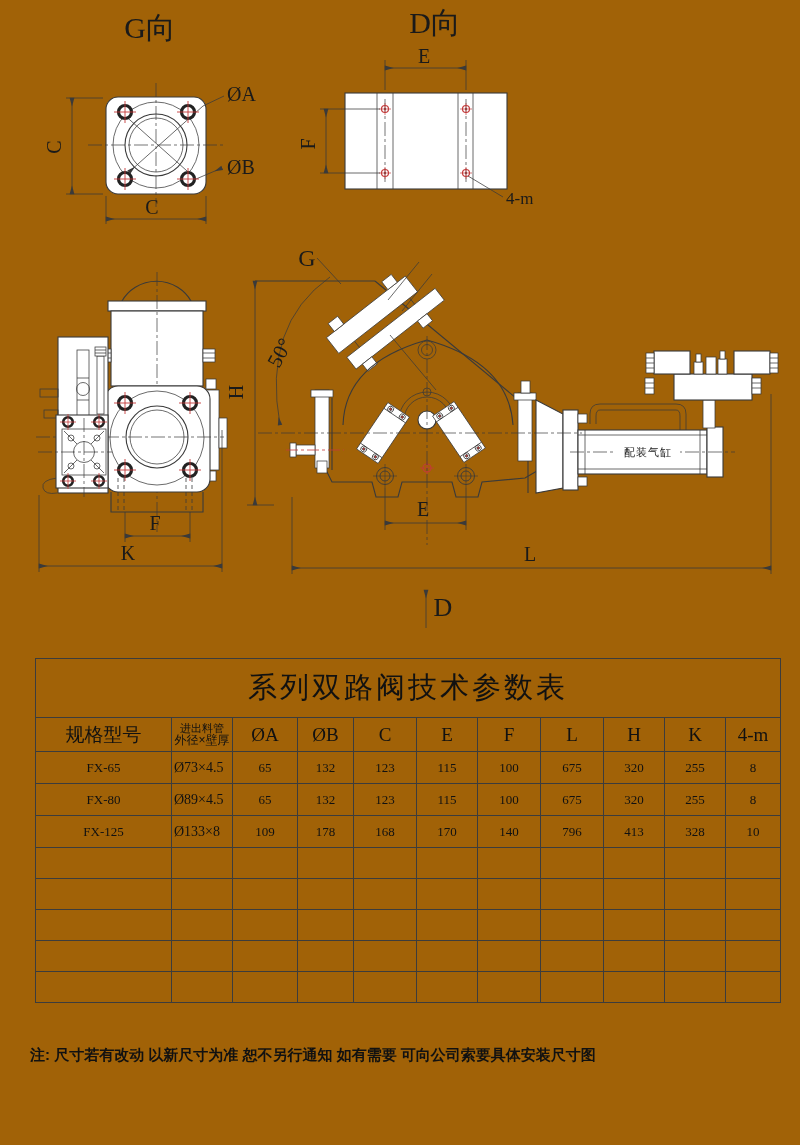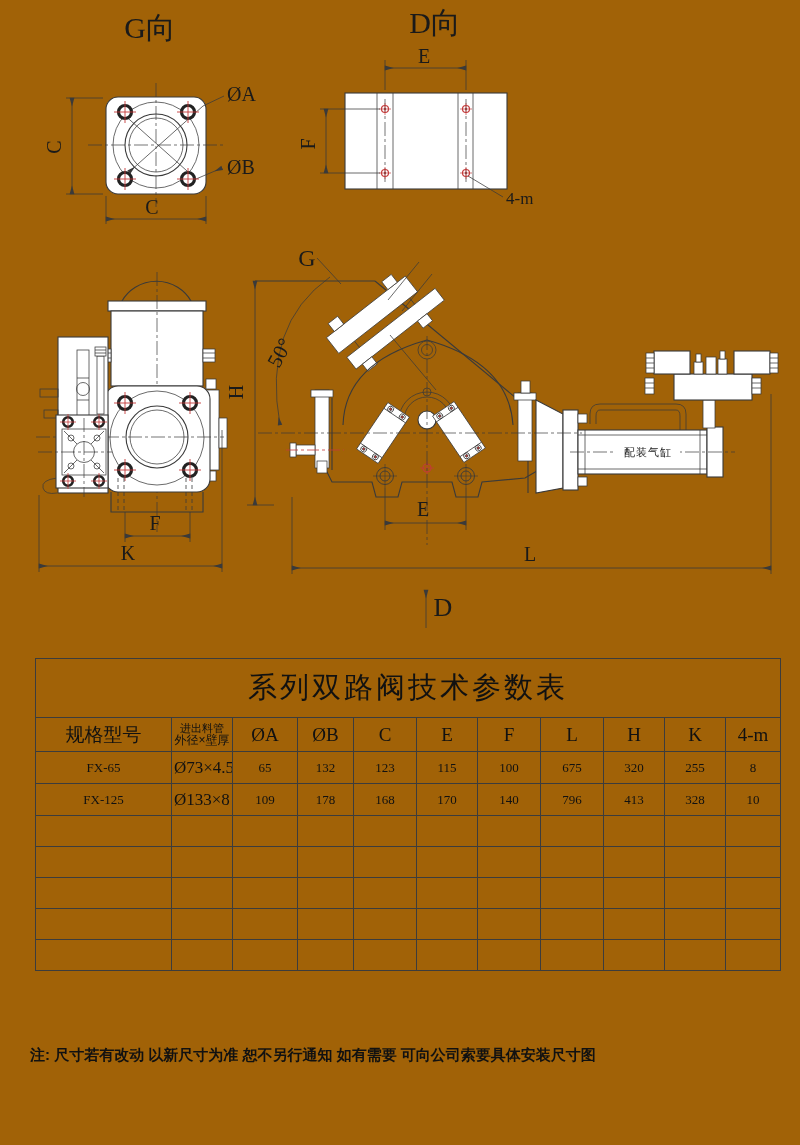--- a/index.html
+++ b/index.html
@@ -19,21 +19,21 @@
   #paramtable{position:absolute;left:28px;top:658px;}
   table{border-collapse:collapse;table-layout:fixed;width:745px;
         font-family:"Liberation Serif",serif;color:#111;margin-left:7px;}
   td{border:1px solid #3c3c3c;text-align:center;overflow:hidden;white-space:nowrap;padding:0;}
   .title-row td{height:58px;font-size:29px;letter-spacing:3px;}
   .hdr-row td{height:33px;font-size:19px;}
   .hdr-model{font-size:16px;font-family:"Liberation Sans",sans-serif;text-align:center;}
   .hdr-stack div:first-child{font-size:11px;line-height:12px;font-family:Liberation Mono, monospace;text-align:center;}
   .hdr-stack div:last-child{font-size:12px;line-height:11px;font-family:"Liberation Sans",sans-serif;}
   .data-row td{height:31px;font-size:13px;}
-  .data-row td.pipe-cell{font-size:17px;text-align:left;padding-left:2px;}
+  .data-row td.pipe-cell{font-size:14px;text-align:left;padding-left:2px;}
   .empty-row td{height:30px;}
   #note{position:absolute;left:30px;top:1046px;font-family:"Liberation Sans",sans-serif;
         font-size:15px;font-weight:bold;color:#111;}
 </style>
 </head>
 <body>
 
 <div id="page">
 
 <svg id="drawing" width="800" height="660" viewBox="0 0 800 660">
@@ -416,20 +416,33 @@
             <td>132</td>
             <td>123</td>
             <td>115</td>
             <td>100</td>
             <td>675</td>
             <td>320</td>
             <td>255</td>
             <td>8</td>
           </tr>
           <tr class="data-row">
+            <td>FX-80</td>
+            <td class="pipe-cell">Ø89×4.5</td>
+            <td>65</td>
+            <td>132</td>
+            <td>123</td>
+            <td>115</td>
+            <td>100</td>
+            <td>675</td>
+            <td>320</td>
+            <td>255</td>
+            <td>8</td>
+          </tr>
+          <tr class="data-row">
             <td>FX-125</td>
             <td class="pipe-cell">Ø133×8</td>
             <td>109</td>
             <td>178</td>
             <td>168</td>
             <td>170</td>
             <td>140</td>
             <td>796</td>
             <td>413</td>
             <td>328</td>

